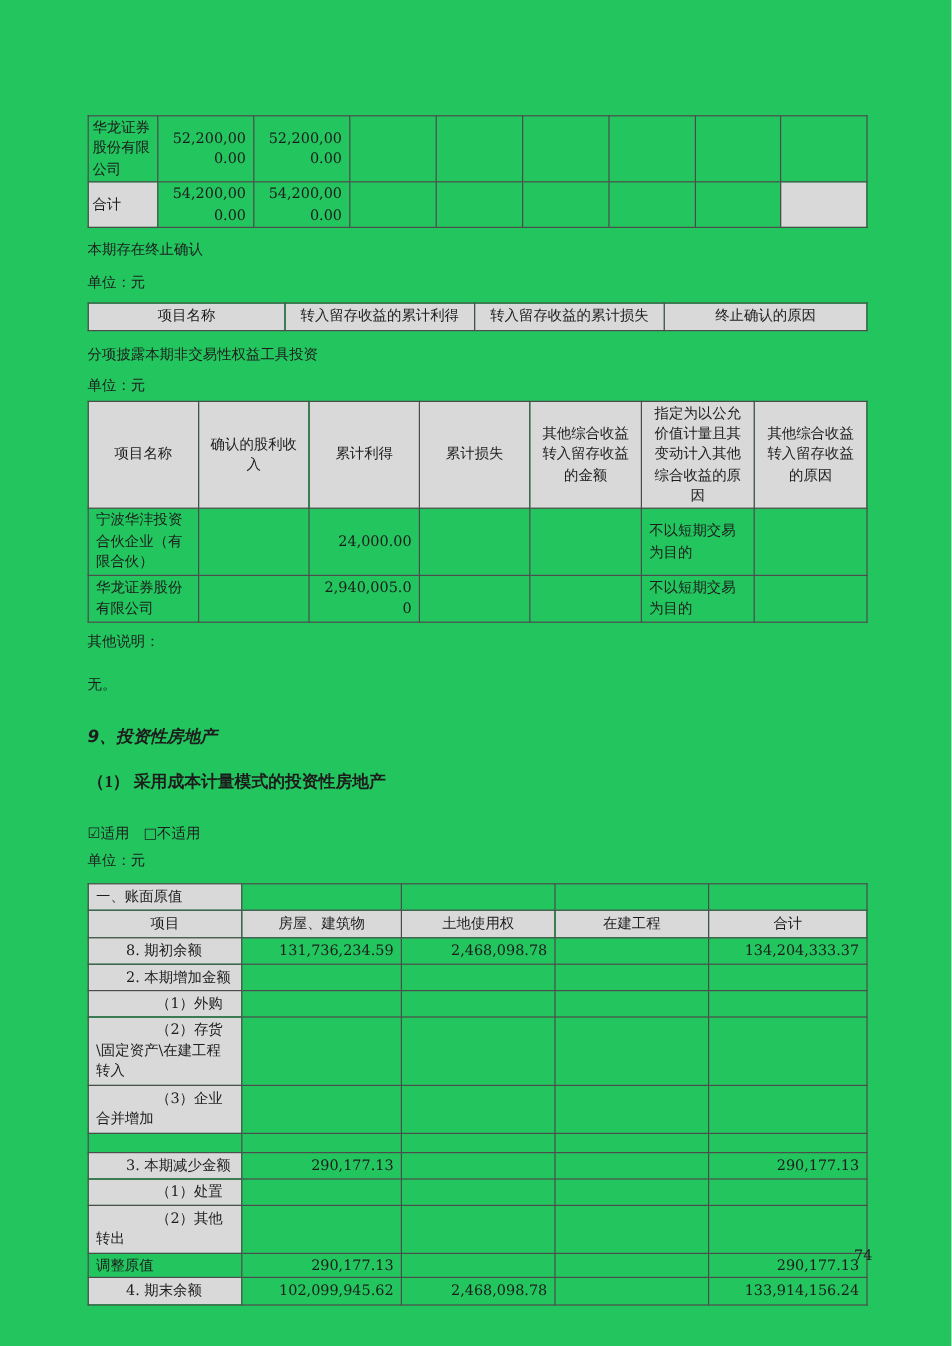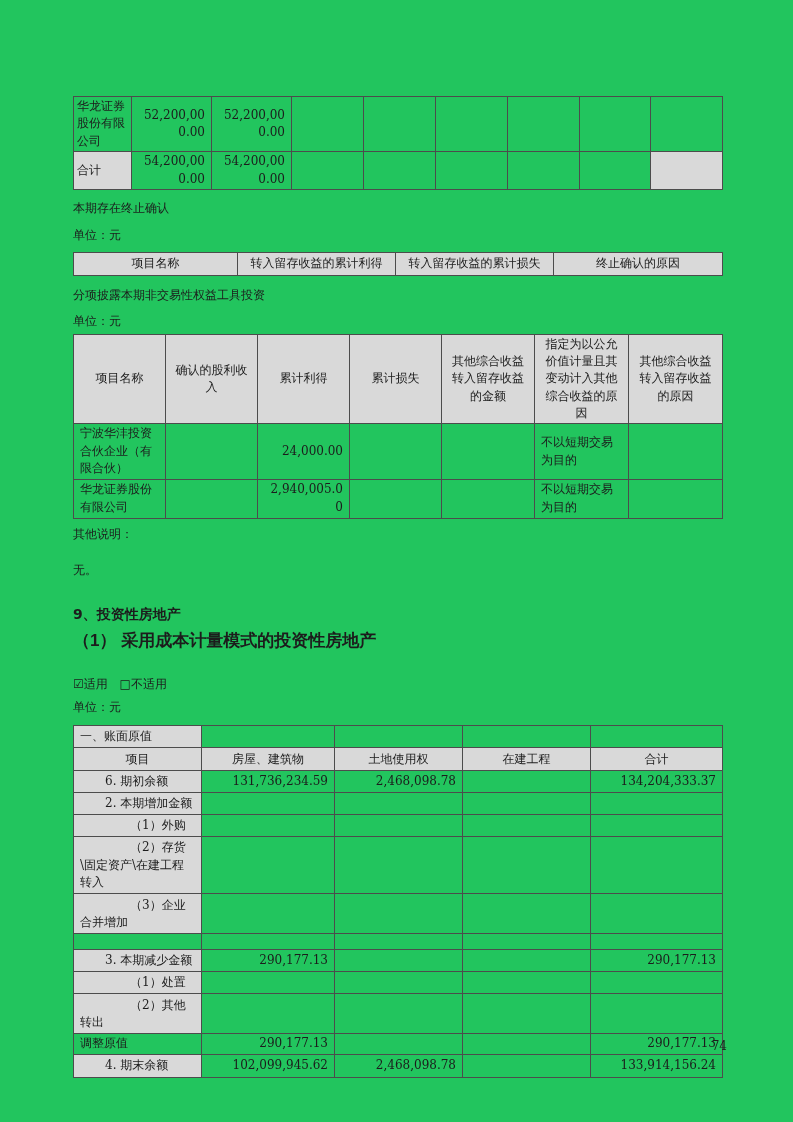--- a/index.html
+++ b/index.html
@@ -54,26 +54,26 @@
   .t3 { margin-top:11px; }
   .t1 tr { height:23px; }
   .t2 .hdr-row { height:84px; }
 
   .other-label { font-size:12px; margin-top:8px; line-height:1.2; }
   .other-value { font-size:12px; margin-top:22px; line-height:1.2; }
 
   .h-main {
     font-family:"DejaVu Sans","Liberation Sans",sans-serif;
     font-weight:bold; font-size:14px;
-    margin-top:29px; line-height:1.2;
+    margin-top:29px; line-height:1.2;font-style:italic;
   }
   .h-sub {
-    font-family:Liberation Sans, sans-serif;
-    font-weight:bold; font-size:17px;
-    margin-top:8px; line-height:1.2;
+    font-family:Liberation Serif, serif;
+    font-weight:bold; font-size:14px;
+    margin-top:22px; line-height:1.2;
   }
   .checkline {
     font-family:"DejaVu Sans","Liberation Sans",sans-serif;
     font-size:12px; margin-top:25px; line-height:1.2;
   }
   .checkline .opt2 { margin-left:8px; }
 
   .pagenum {
     position:absolute;
     top:1039px; right:66px;
@@ -220,21 +220,21 @@
           <td class="num"></td>
         </tr>
         <tr style="height:23px">
           <th class="ctr gray">项目</th>
           <th class="ctr gray">房屋、建筑物</th>
           <th class="ctr gray">土地使用权</th>
           <th class="ctr gray">在建工程</th>
           <th class="ctr gray">合计</th>
         </tr>
         <tr style="height:22px">
-          <td class="lbl l1 gray">6. 期初余额</td>
+          <td class="lbl l1 gray">8. 期初余额</td>
           <td class="num">131,736,234.59</td>
           <td class="num">2,468,098.78</td>
           <td class="num"></td>
           <td class="num">134,204,333.37</td>
         </tr>
         <tr style="height:22px">
           <td class="lbl l1 gray">2. 本期增加金额</td>
           <td class="num"></td>
           <td class="num"></td>
           <td class="num"></td>

